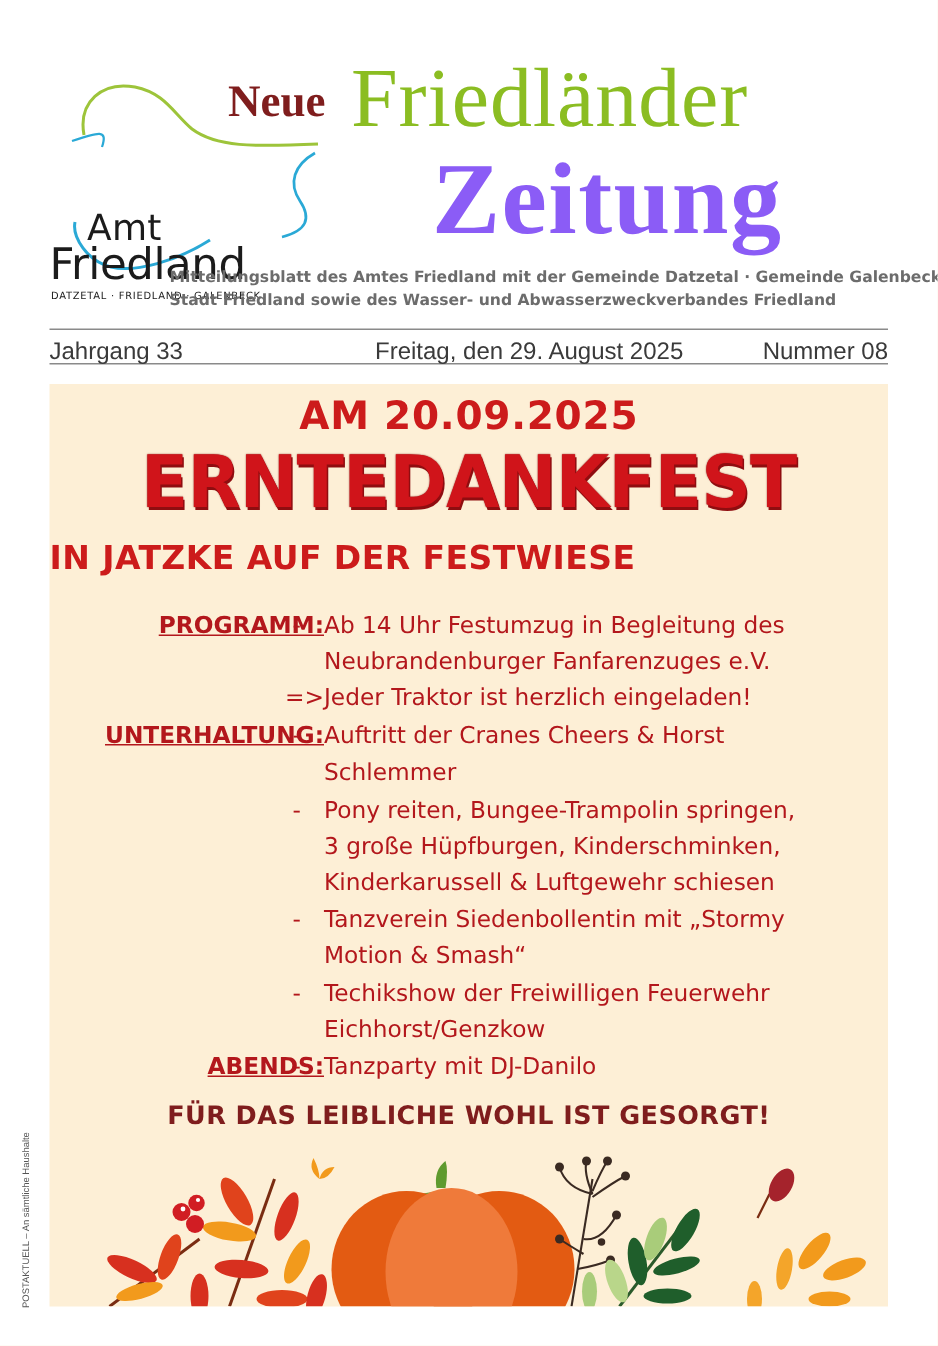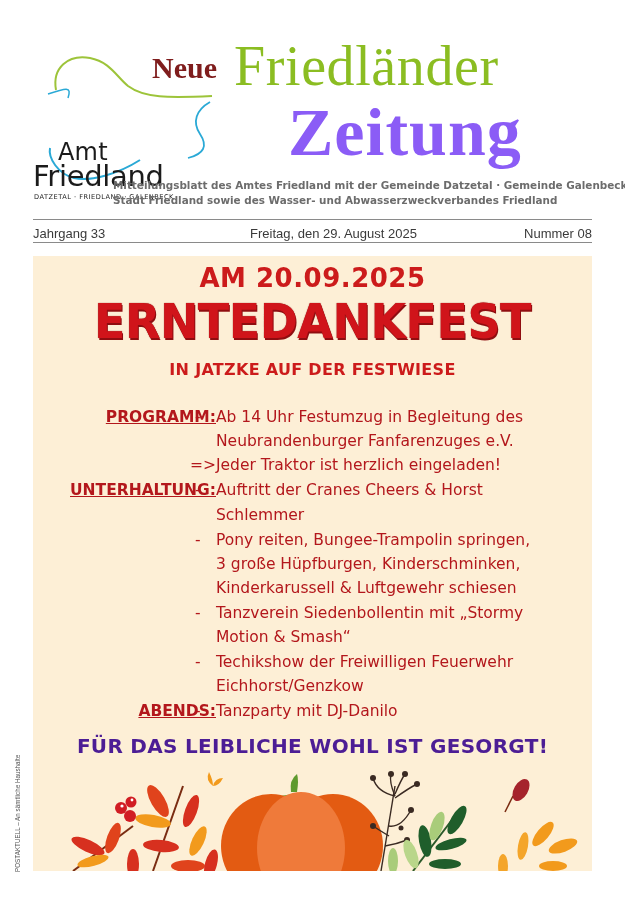--- a/index.html
+++ b/index.html
@@ -12,39 +12,39 @@
   .logo .amt { position: absolute; left: 30px; top: 92px; font-family: "DejaVu Sans", sans-serif; font-size: 24px; color: #1b1b1b; letter-spacing: 0.2px; line-height: 1; }
   .logo .fried { position: absolute; left: 5px; top: 114px; font-family: "DejaVu Sans", sans-serif; font-size: 29px; color: #1b1b1b; line-height: 1; letter-spacing: -0.3px; }
   .logo .sub { position: absolute; left: 6px; top: 146px; font-family: "DejaVu Sans", sans-serif; font-size: 6.6px; color: #1b1b1b; letter-spacing: 0.5px; line-height: 1; white-space: nowrap; }
 
   .title-neue { position: absolute; left: 152px; top: 53px; font-family: "Liberation Serif", serif; font-weight: bold; font-size: 30px; color: #7f1d1d; line-height: 1; }
   .title-fried { position: absolute; left: 234px; top: 38px; font-family: "Liberation Serif", serif; font-size: 56px; color: #8bbd22; line-height: 1; letter-spacing: 0.6px; }
   .title-zeit { position: absolute; left: 288px; top: 98px; font-family: "Liberation Serif", serif; font-weight: bold; font-size: 68px; color: #8b5cf6; line-height: 1; letter-spacing: 1px; }
 
   .tagline { position: absolute; left: 113px; top: 178px; font-family: "DejaVu Sans", sans-serif; font-weight: bold; font-size: 10.4px; color: #6c6c6c; line-height: 15px; white-space: nowrap; }
 
-  .issuebar { position: absolute; left: 33px; top: 219px; width: 559px; height: 24px; border-top: 1px solid #8a8a8a; border-bottom: 1px solid #8a8a8a; font-size: 13px; color: #3a3a3a; }
+  .issuebar { position: absolute; left: 33px; top: 219px; width: 559px; height: 24px; border-top: 1px solid #8a8a8a; border-bottom: 1px solid #8a8a8a; font-size: 16px; color: #3a3a3a; }
   .issuebar span { position: absolute; top: 6px; white-space: nowrap; }
   .issuebar .left { left: 0; }
   .issuebar .mid { left: 217px; }
   .issuebar .right { right: 0; }
 
   
   .poster { position: absolute; left: 33px; top: 256px; width: 559px; height: 615px; background: #fdefd6; overflow: hidden; padding-left: 44px; }
   .poster .date { position: absolute; left: 0; width: 100%; top: 7px; text-align: center; font-family: "DejaVu Sans", sans-serif; font-weight: bold; font-size: 26px; color: #cc1b1b; letter-spacing: 0.5px; }
   .poster .fest { position: absolute; left: 0; width: 100%; top: 38px; text-align: center; font-family: "DejaVu Sans", sans-serif; font-weight: bold; font-size: 46px; color: #d0141a; letter-spacing: -0.5px; text-shadow: 1px 2px 0 #8f0d10, 0 0 1px #7a0a0a; transform: scaleY(1.05); }
-  .poster .where { position: absolute; left: 0; width: 100%; top: 104px; text-align: center; font-family: "DejaVu Sans", sans-serif; font-weight: bold; font-size: 16px; color: #cc1b1b; letter-spacing: 0.3px; }
+  .poster .where { position: absolute; left: 0; width: 100%; top: 104px; text-align: left; font-family: "DejaVu Sans", sans-serif; font-weight: bold; font-size: 22px; color: #cc1b1b; letter-spacing: 0.3px; }
 
   .prog { position: absolute; left: 0; top: 150px; width: 100%; font-family: "DejaVu Sans", sans-serif; font-size: 15.5px; color: #b3171c; }
   .prog .row { position: absolute; left: 0; width: 100%; height: 24px; white-space: nowrap; }
   .prog .lab { position: absolute; right: 376px; font-weight: bold; text-decoration: underline; color: #b3171c; }
   .prog .dash { position: absolute; left: 162px; width: 20px; text-align: left; }
   .prog .arrow { position: absolute; left: 157px; }
   .prog .txt { position: absolute; left: 183px; }
-  .poster .wohl { position: absolute; left: 0; width: 100%; top: 478px; text-align: center; font-family: "DejaVu Sans", sans-serif; font-weight: bold; font-size: 20px; color: #4c1d95; letter-spacing: 0.3px; }
+  .poster .wohl { position: absolute; left: 0; width: 100%; top: 478px; text-align: center; font-family: "DejaVu Sans", sans-serif; font-weight: bold; font-size: 17px; color: #7f1d1d; letter-spacing: 0.3px; }
 
   .decor { position: absolute; left: 0; top: 510px; width: 559px; height: 105px; }
 
   .sidenote { position: absolute; left: 14px; top: 872px; transform-origin: 0 0; transform: rotate(-90deg); font-size: 6.3px; color: #555; white-space: nowrap; }
 </style>
 </head>
 <body>
 
 <div class="logo">
   <svg width="200" height="150" viewBox="0 0 200 150">

